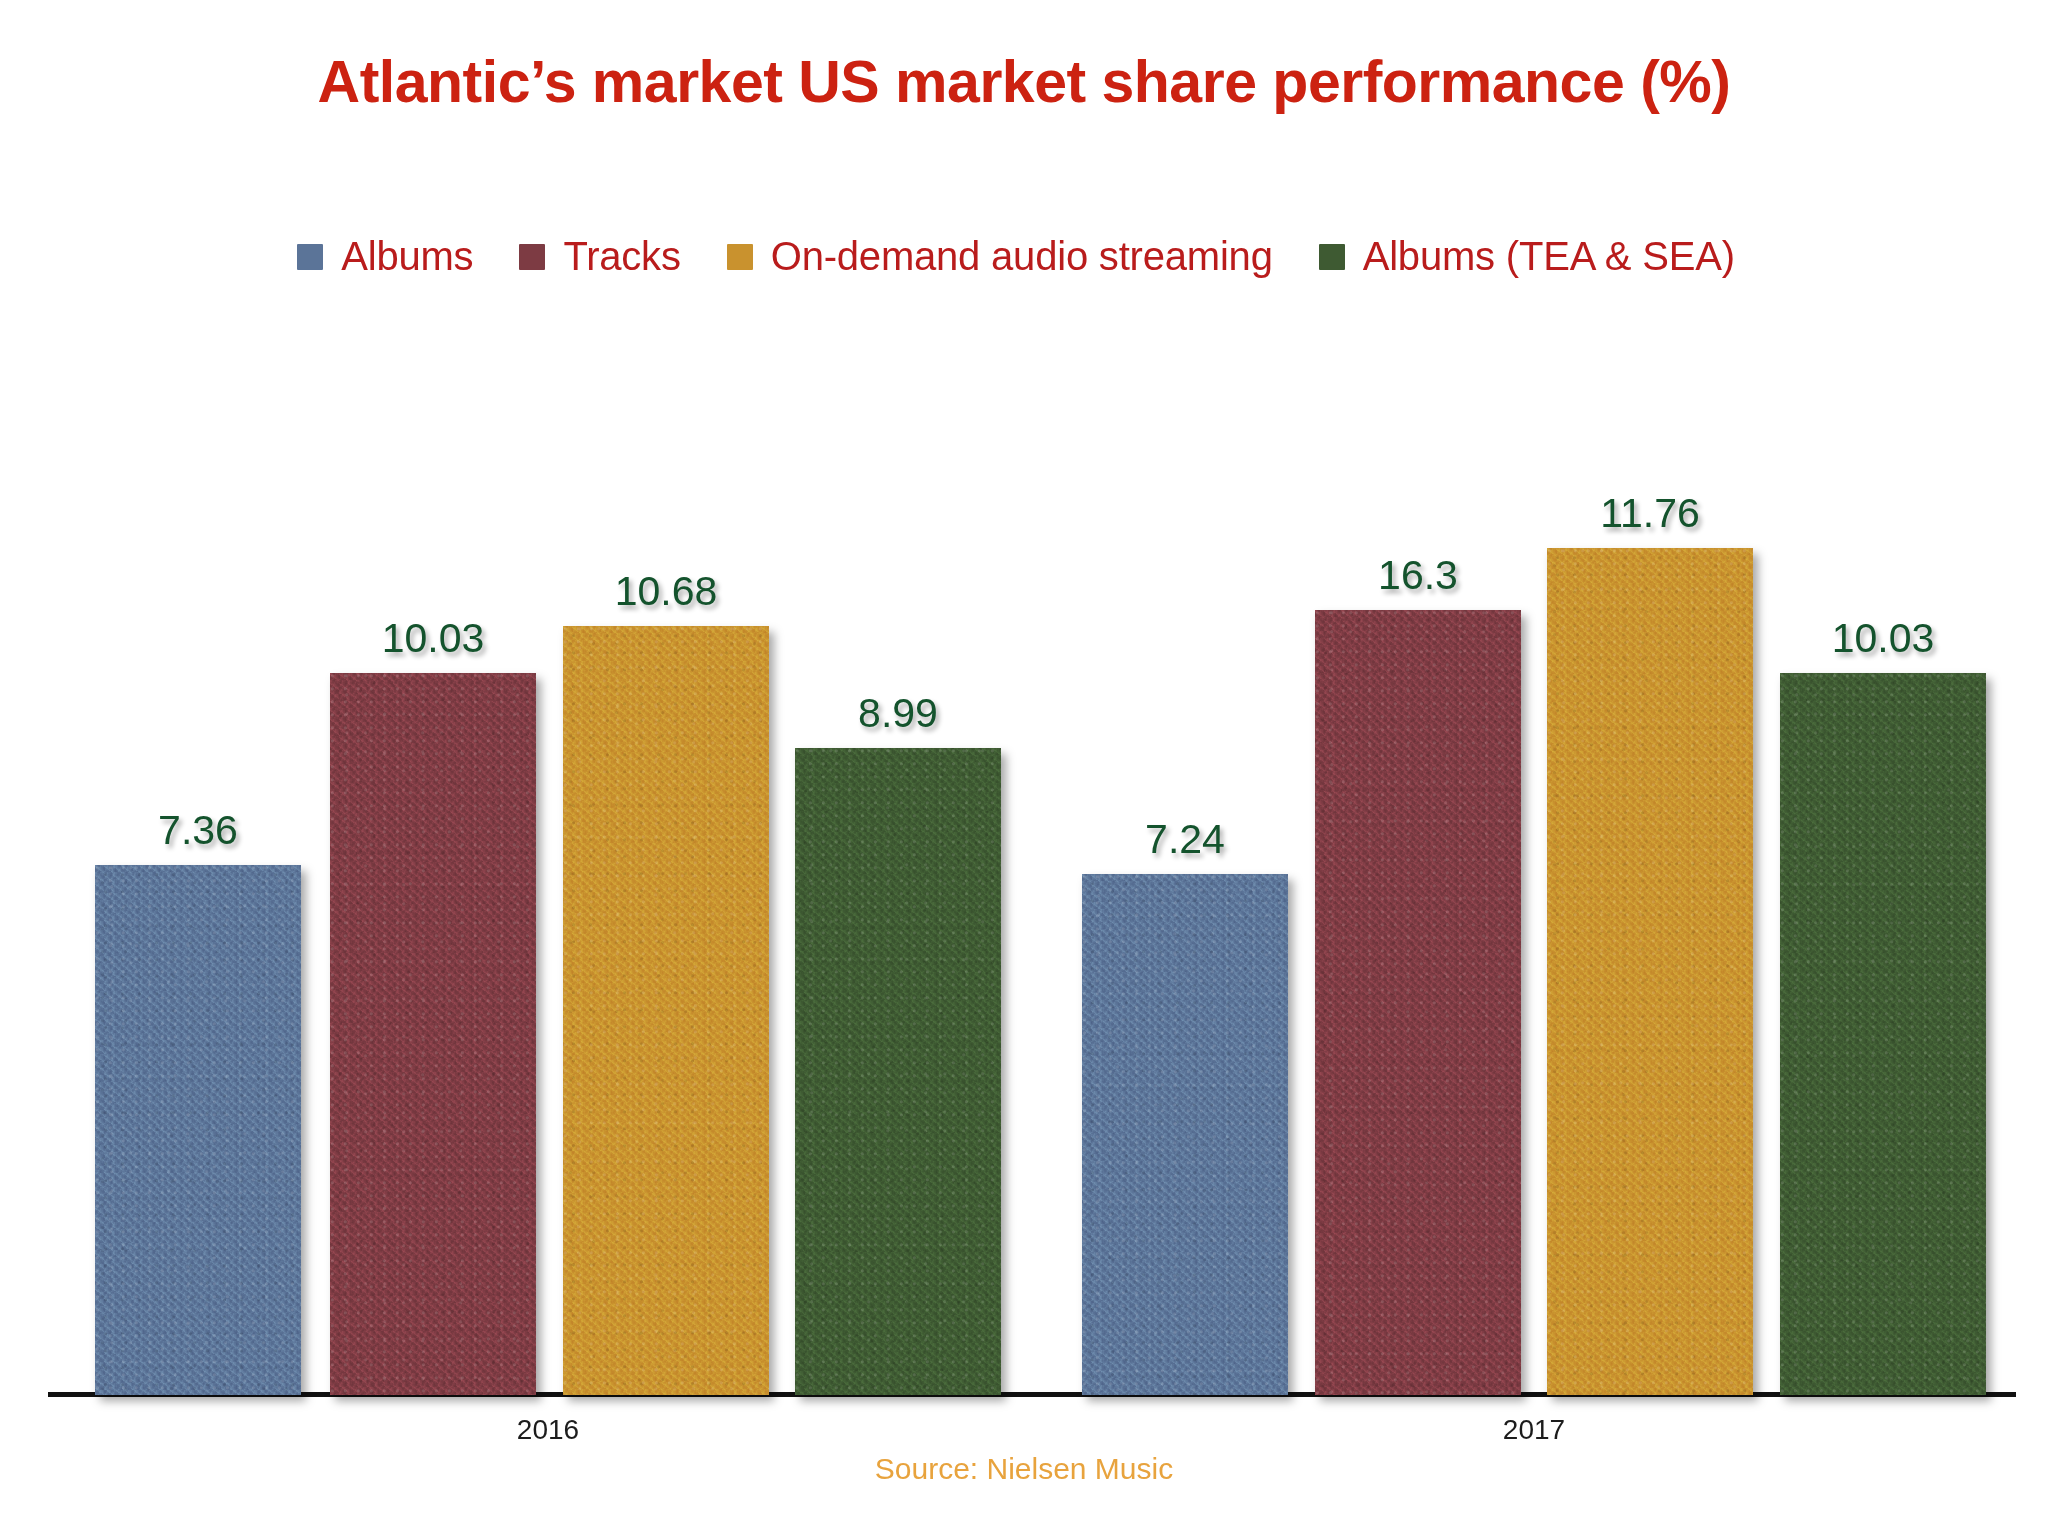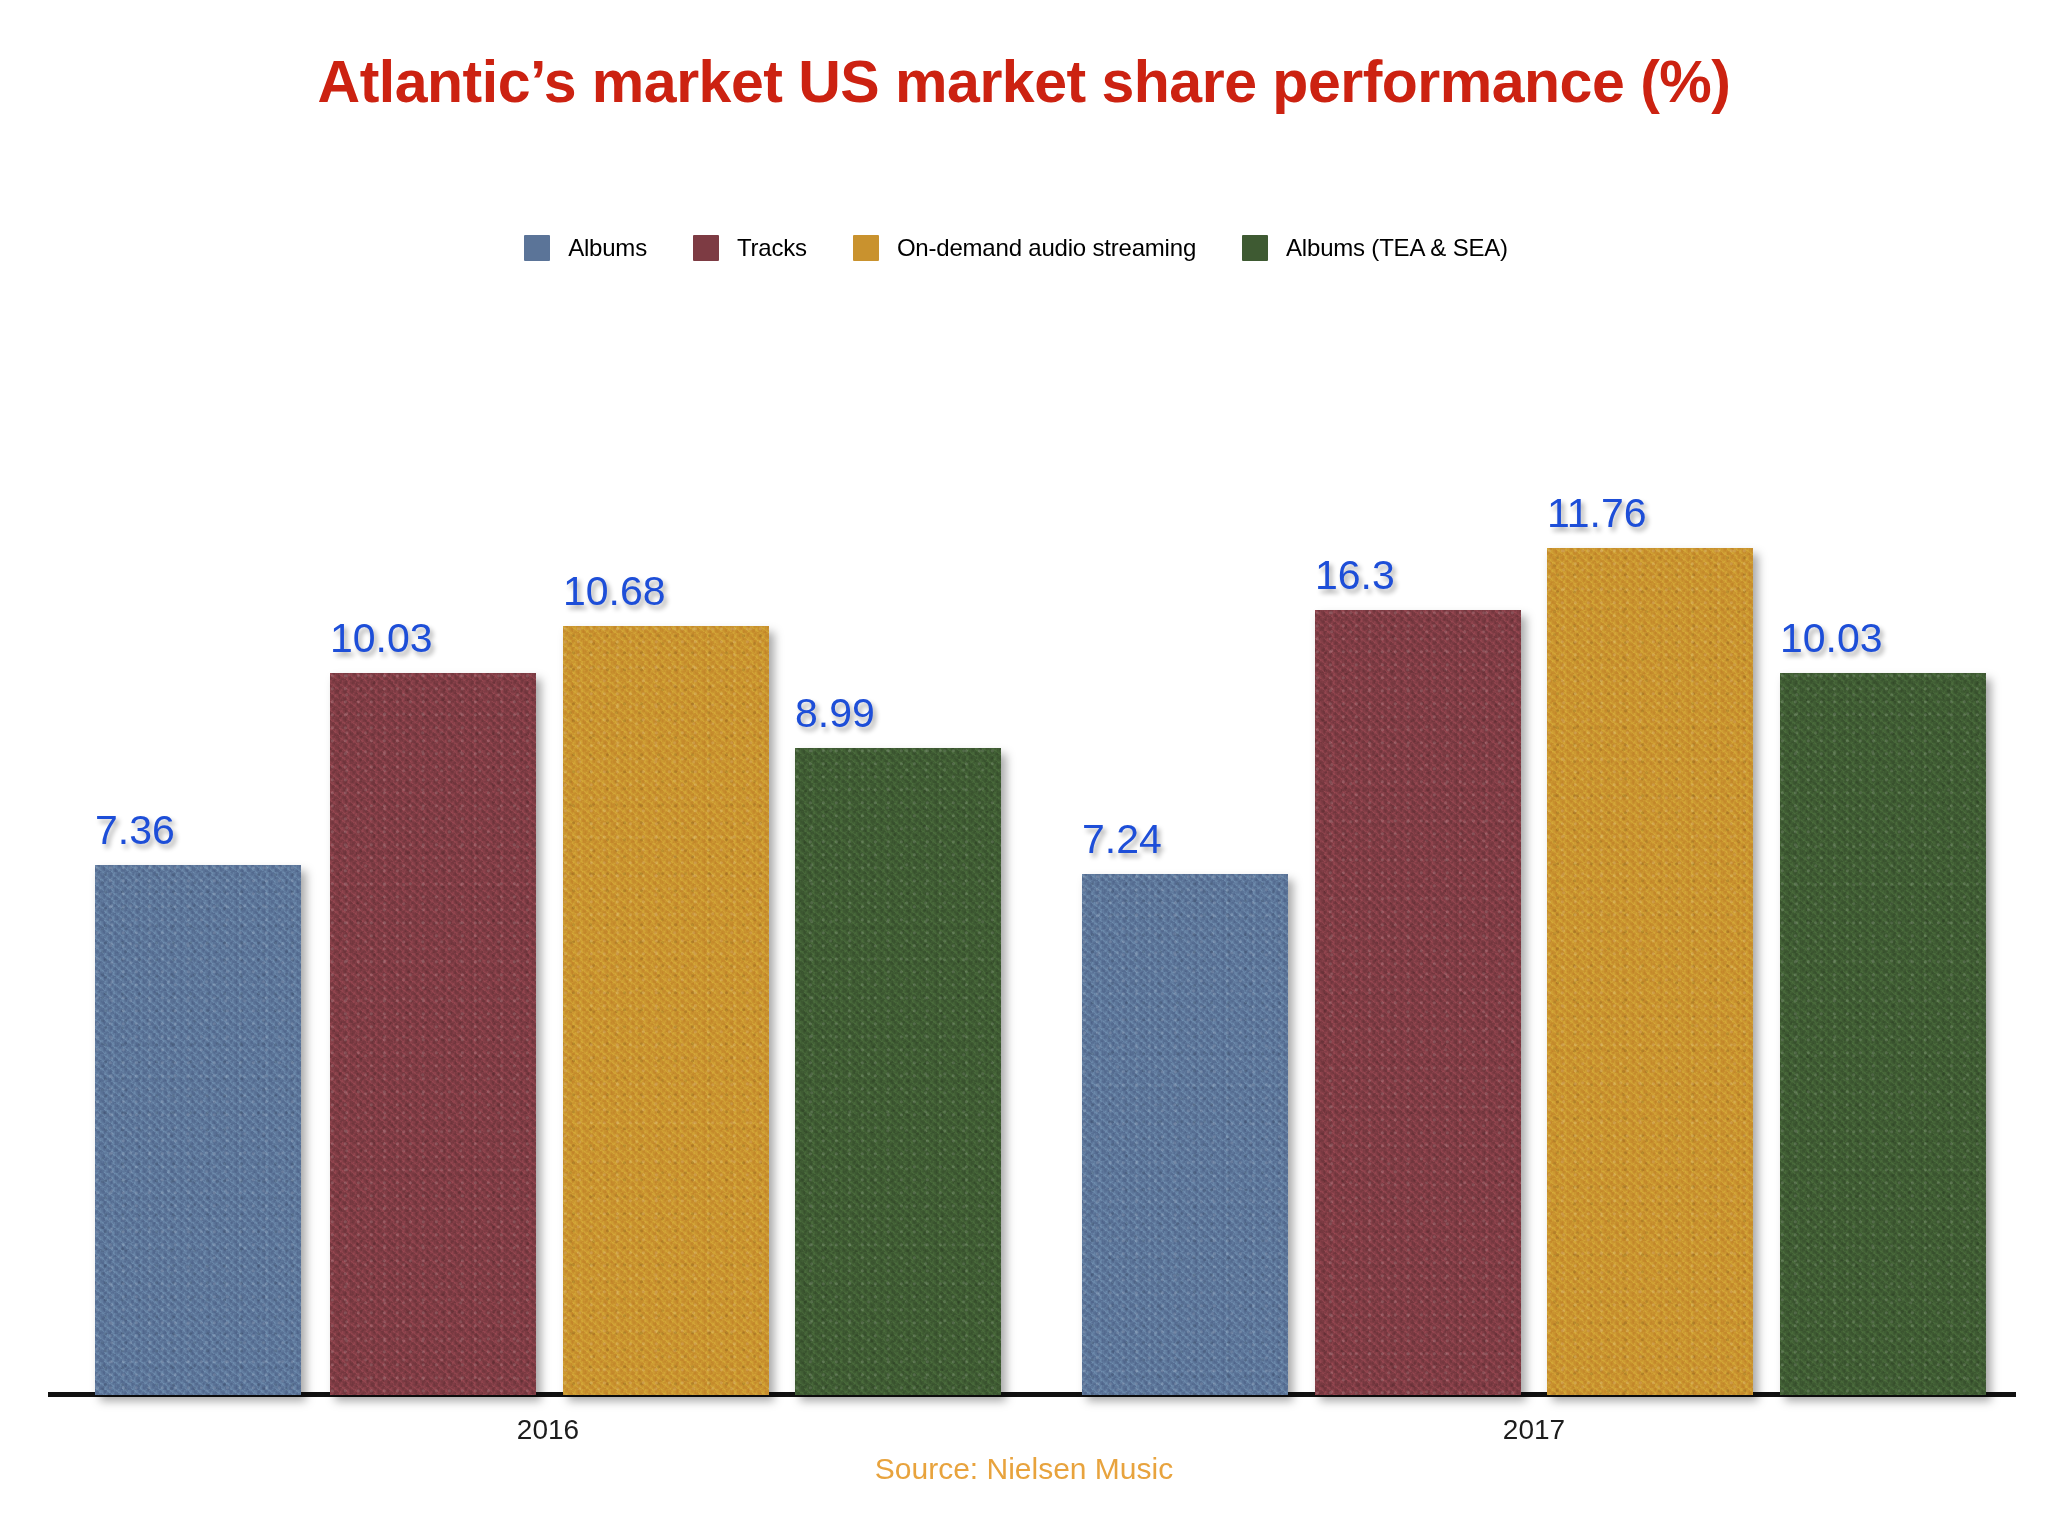--- a/index.html
+++ b/index.html
@@ -49,22 +49,22 @@
   .legend-item:last-child { margin-right: 16px; }
   .legend-swatch {
     width: 26px;
     height: 26px;
     margin-right: 18px;
     flex: 0 0 auto;
     border-radius: 1px;
   }
   .legend-label {
     font-family: "Liberation Sans", sans-serif;
-    font-size: 24px;
-    color: #000000;
+    font-size: 40px;
+    color: #b91c1c;
     white-space: nowrap;
     letter-spacing: -0.2px;
   }
 
   
   .plot {
     position: absolute;
     left: 0;
     top: 0;
     width: 2048px;
@@ -104,22 +104,22 @@
       radial-gradient(circle at 62% 58%, rgba(0,0,0,0.5) 0 1px, transparent 2px),
       radial-gradient(circle at 88% 15%, rgba(255,255,255,0.5) 0 1px, transparent 2px),
       radial-gradient(circle at 33% 77%, rgba(0,0,0,0.4) 0 1px, transparent 2px);
     background-size: 13px 13px, 17px 17px, 19px 19px, 23px 23px;
   }
 
   .bar-label {
     position: absolute;
     font-family: "Liberation Sans", sans-serif;
     font-size: 41px;
-    color: #1d4ed8;
-    text-align: left;
+    color: #14532d;
+    text-align: center;
     white-space: nowrap;
     text-shadow: 3px 4px 5px rgba(0,0,0,0.33);
   }
 
   .group-label {
     position: absolute;
     font-family: "Liberation Sans", sans-serif;
     font-size: 28px;
     color: #1c1c1c;
     text-align: center;

